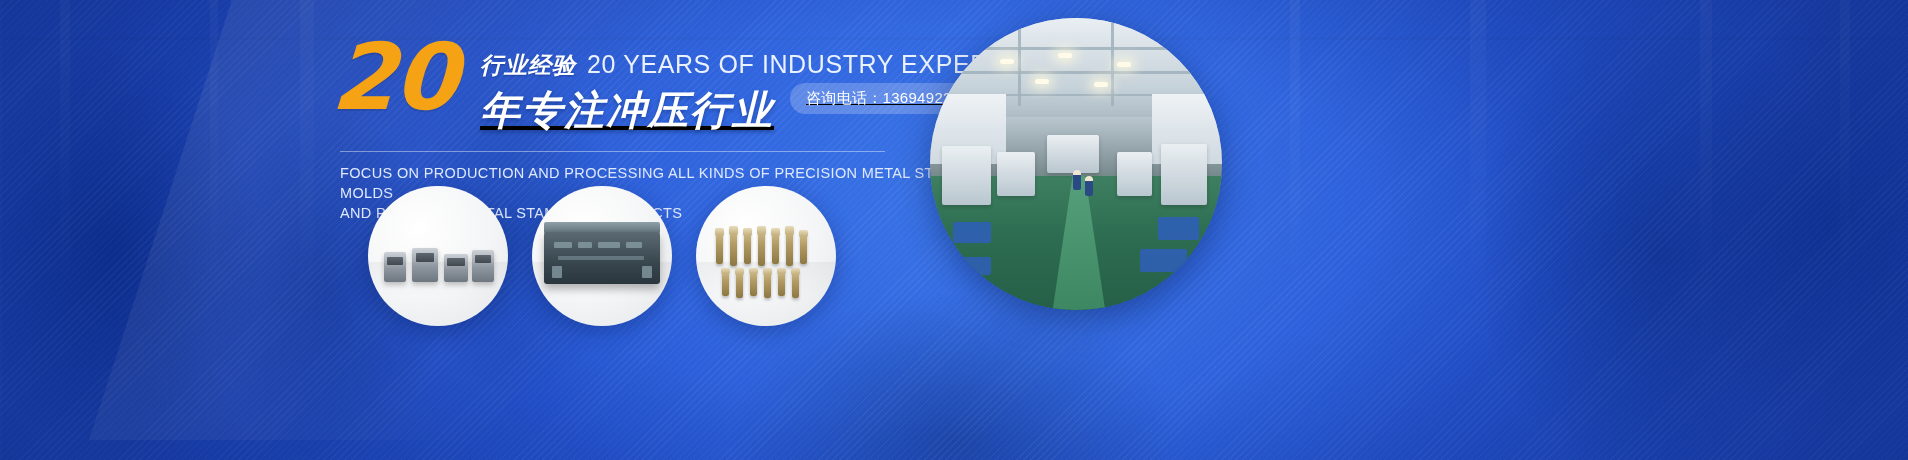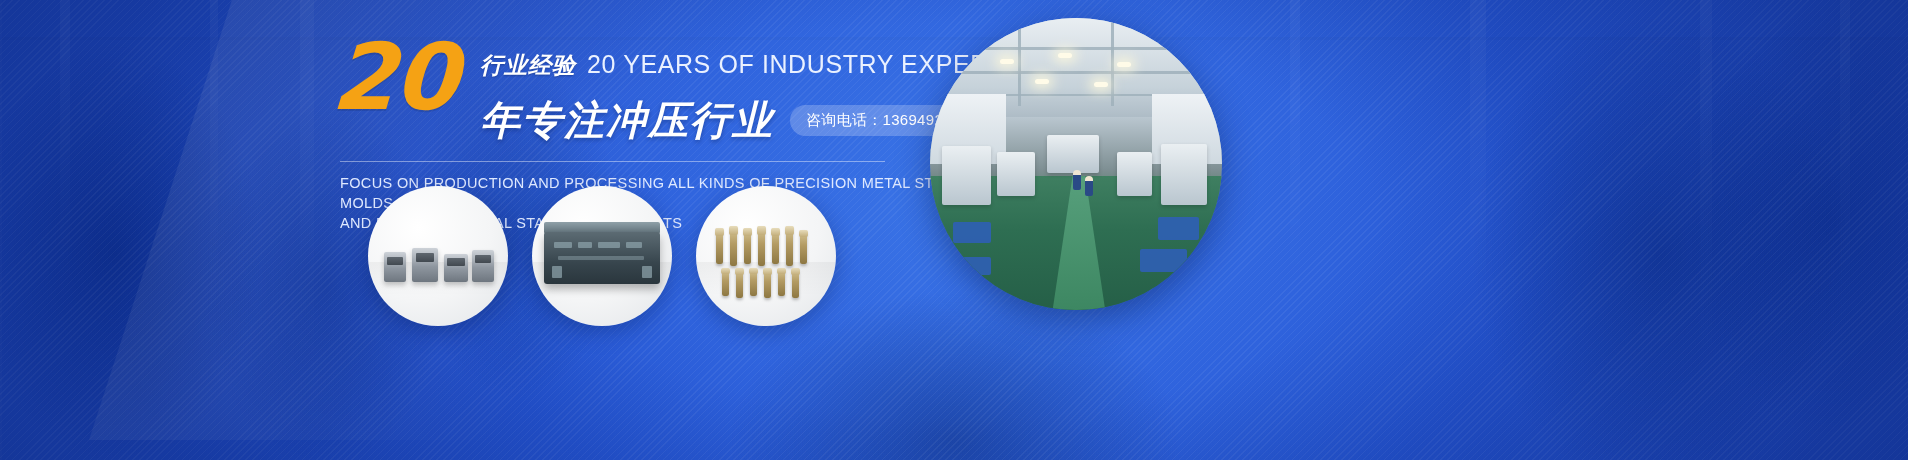--- a/index.html
+++ b/index.html
@@ -90,21 +90,21 @@
     font-family:"DejaVu Sans", sans-serif;
     font-size:23px; font-weight:700; color:#ffffff;
     letter-spacing:1px; font-style:italic;
     text-shadow:0 1px 2px rgba(0,20,70,.35);
   }
   .en-head {
     font-size:25px; font-weight:300; color:#eaf1ff;
     letter-spacing:.6px;
   }
 
-  .row-b { display:flex; align-items:center; gap:16px; margin-top:12px; white-space:nowrap; }
+  .row-b { display:flex; gap:16px; margin-top:2px; white-space:nowrap;text-decoration:underline; }
   .cn-big {
     font-family:"DejaVu Sans", sans-serif;
     font-size:40px; font-weight:700; color:#ffffff;
     letter-spacing:2px; font-style:italic;
     text-shadow:0 2px 4px rgba(0,20,70,.35);
   }
   .phone-pill {
     display:inline-flex; align-items:center;
     height:31px; padding:0 16px;
     border-radius:16px;

